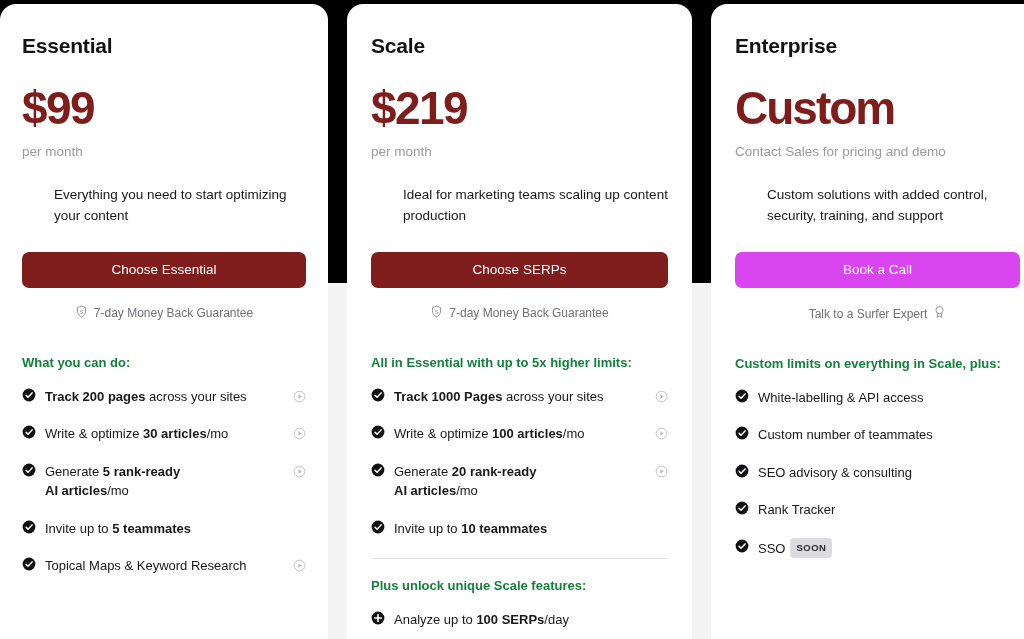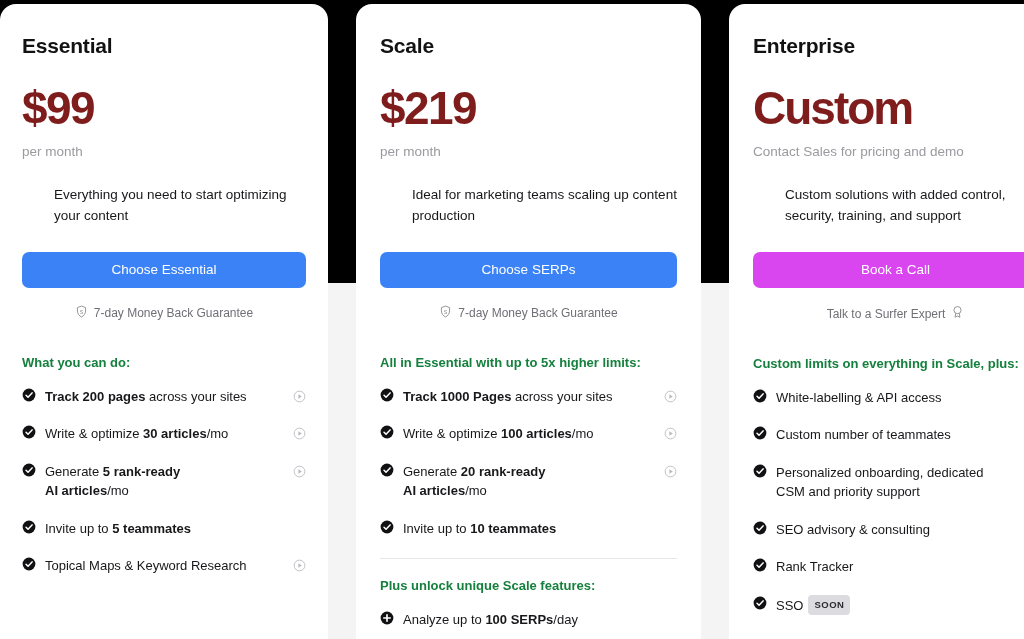--- a/index.html
+++ b/index.html
@@ -22,21 +22,21 @@
     left: 0; right: 0;
     top: 283px; bottom: 0;
     background: #f4f4f5;
     z-index: 0;
   }
 
   .cards {
     position: relative;
     z-index: 1;
     display: flex;
-    gap: 28px;
+    gap: 19px;
     padding: 4px 0 0 0;
     height: 639px;
     align-items: center;
   }
 
   .card {
     background: #ffffff;
     border-radius: 16px 16px 0 0;
     height: 635px;
     flex: 0 0 auto;
@@ -92,21 +92,21 @@
     border-radius: 7px;
     height: 36px;
     font-family: inherit;
     font-size: 13.5px;
     font-weight: normal;
     color: #ffffff;
     cursor: pointer;
     text-align: center;
     line-height: 36px;
   }
-  .cta-purple { background: #3b82f6; }
+  .cta-purple { background: #7f1d1d; }
   .cta-black  { background: #d946ef; }
 
   .guarantee {
     display: flex;
     align-items: center;
     justify-content: center;
     gap: 6px;
     margin-top: 17px;
     font-size: 12px;
     color: #6f6f76;
@@ -363,27 +363,20 @@
                 <circle cx="8" cy="8" r="7.3" fill="#111114"></circle>
                 <path d="M4.6 8.2 6.9 10.5 11.5 5.6" stroke="#ffffff" stroke-width="1.7" fill="none" stroke-linecap="round" stroke-linejoin="round"></path>
               </svg></span>
             <span class="feature-text">Custom number of teammates</span>
           </div>
           <div class="feature">
             <span class="bullet-ico"><svg width="14" height="14" viewBox="0 0 16 16">
                 <circle cx="8" cy="8" r="7.3" fill="#111114"></circle>
                 <path d="M4.6 8.2 6.9 10.5 11.5 5.6" stroke="#ffffff" stroke-width="1.7" fill="none" stroke-linecap="round" stroke-linejoin="round"></path>
               </svg></span>
-            <span class="feature-text">Personalized onboarding, dedicated<br>CSM and priority support</span>
-          </div>
-          <div class="feature">
-            <span class="bullet-ico"><svg width="14" height="14" viewBox="0 0 16 16">
-                <circle cx="8" cy="8" r="7.3" fill="#111114"></circle>
-                <path d="M4.6 8.2 6.9 10.5 11.5 5.6" stroke="#ffffff" stroke-width="1.7" fill="none" stroke-linecap="round" stroke-linejoin="round"></path>
-              </svg></span>
             <span class="feature-text">SEO advisory &amp; consulting</span>
           </div>
           <div class="feature">
             <span class="bullet-ico"><svg width="14" height="14" viewBox="0 0 16 16">
                 <circle cx="8" cy="8" r="7.3" fill="#111114"></circle>
                 <path d="M4.6 8.2 6.9 10.5 11.5 5.6" stroke="#ffffff" stroke-width="1.7" fill="none" stroke-linecap="round" stroke-linejoin="round"></path>
               </svg></span>
             <span class="feature-text">Rank Tracker</span>
           </div>
           <div class="feature">

